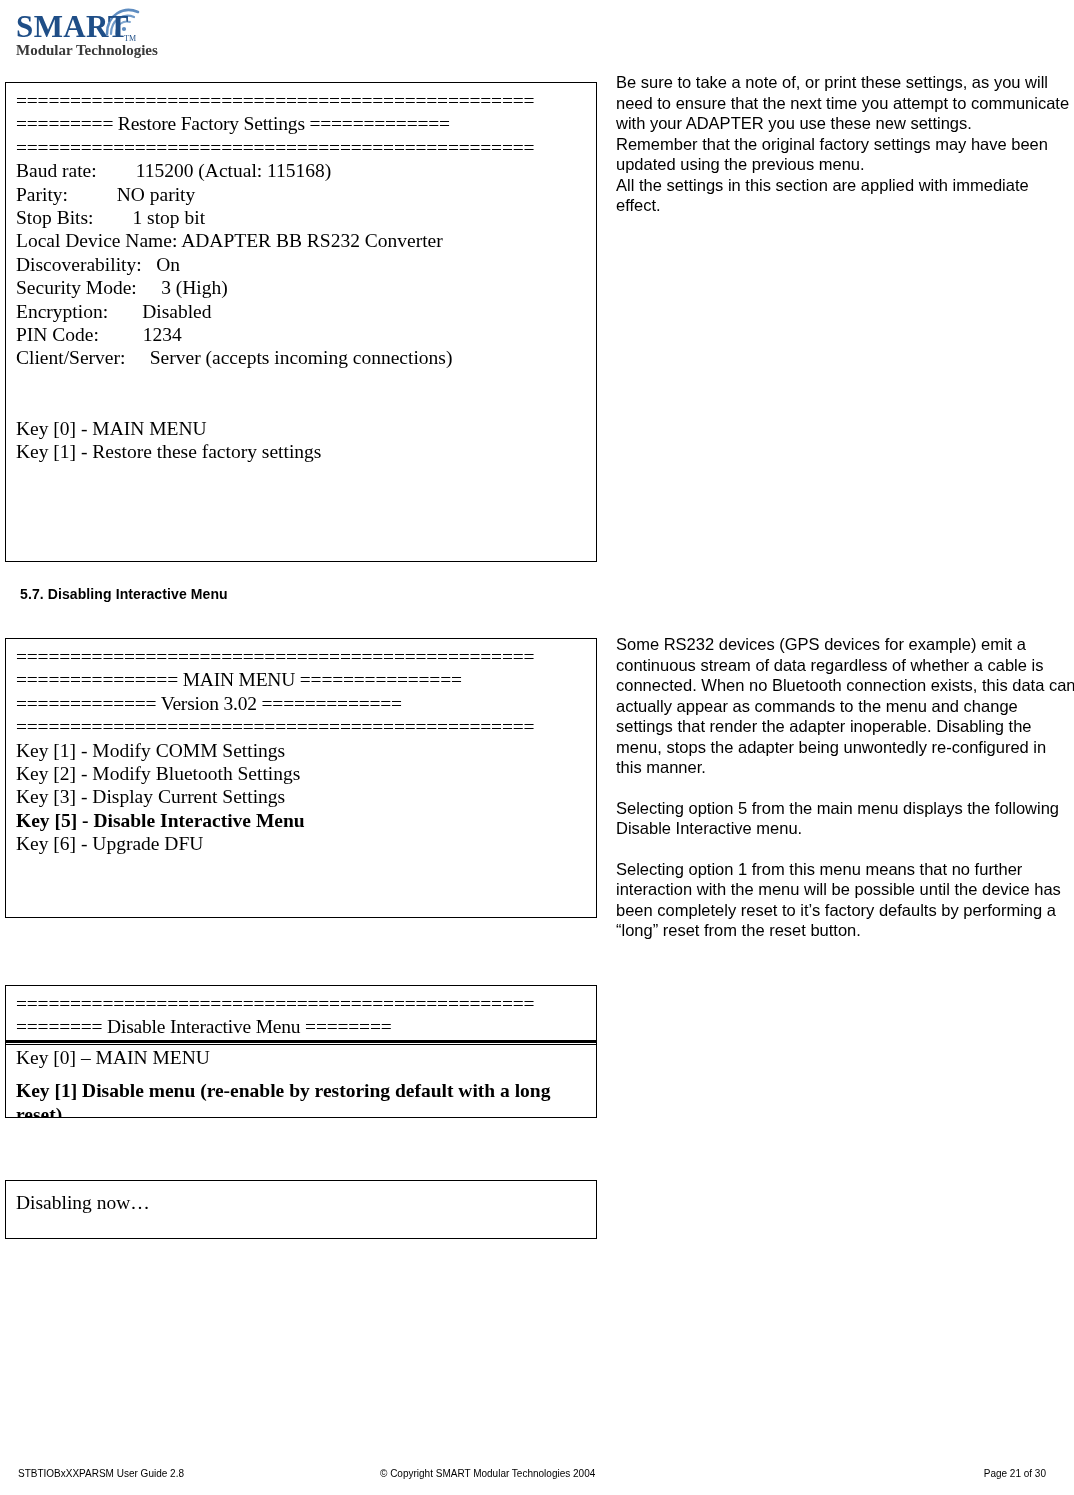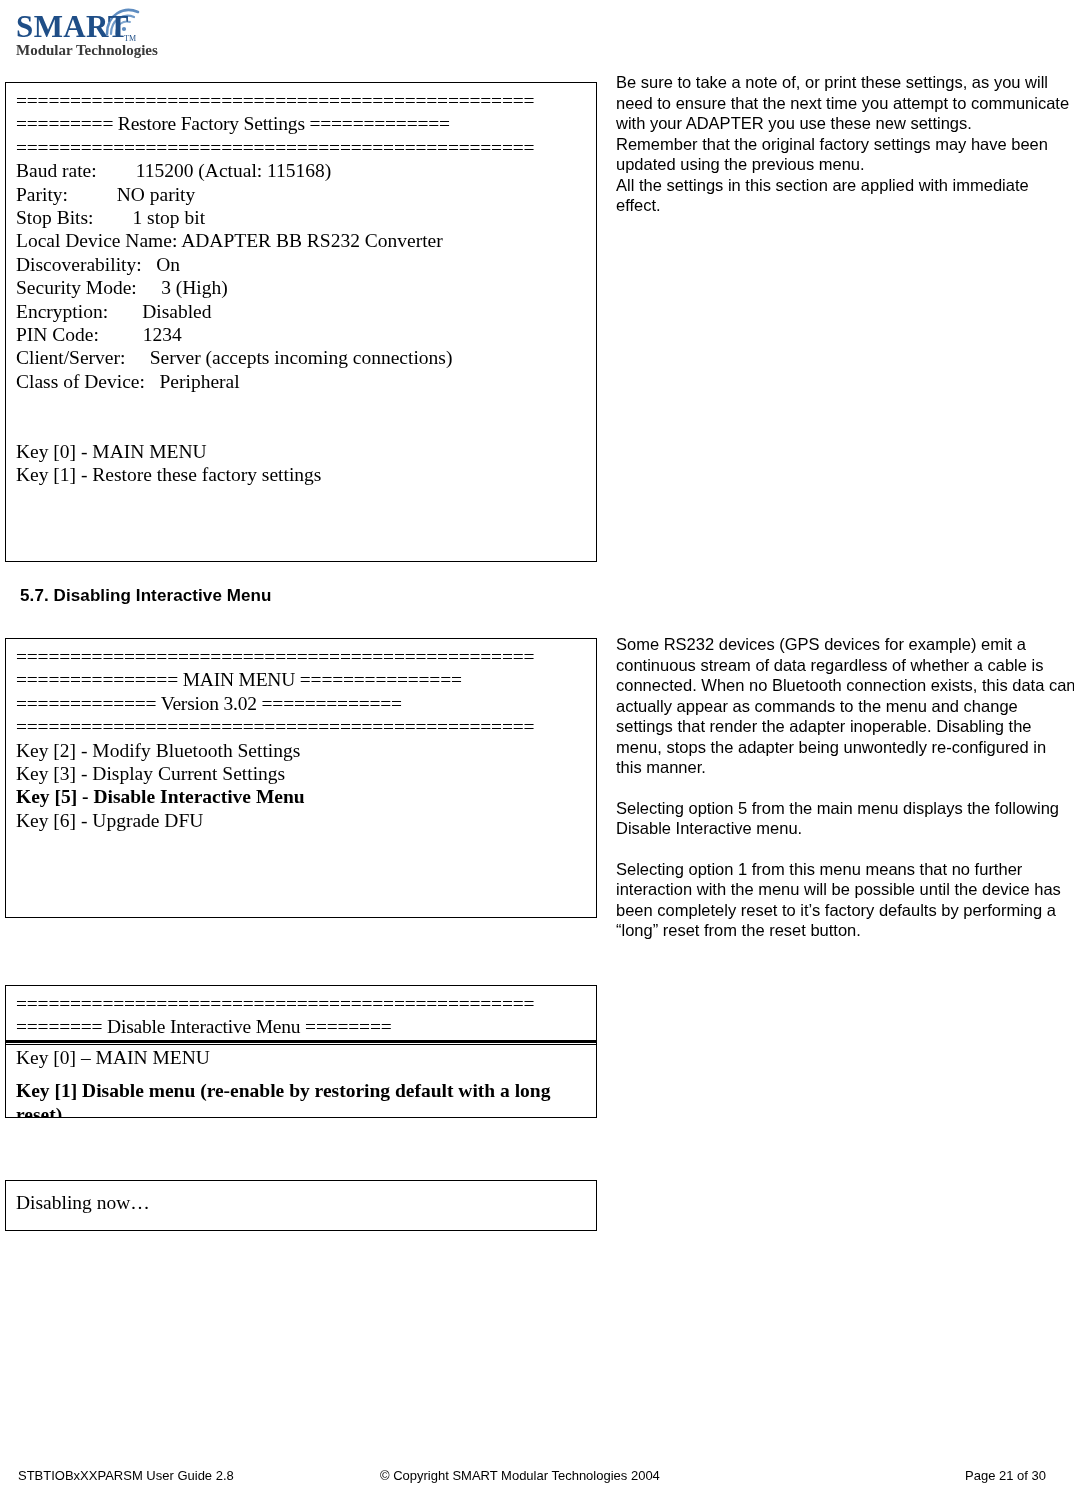--- a/index.html
+++ b/index.html
@@ -55,30 +55,30 @@
     border-bottom: 1px solid #000;
     height: 1px;
     margin: 1px -10px 1px -10px;
     padding: 0;
   }
 
   
   #box-restore   { left: 5px;  top: 82px;   width: 592px; height: 480px; }
   #box-mainmenu  { left: 5px;  top: 638px;  width: 592px; height: 280px; }
   #box-disable   { left: 5px;  top: 985px;  width: 592px; height: 133px; }
-  #box-disabling { left: 5px;  top: 1180px; width: 592px; height: 51px; padding-top: 10px; }
+  #box-disabling { left: 5px;  top: 1180px; width: 592px; height: 59px; padding-top: 10px; }
 
   
   #section-heading {
     position: absolute;
     left: 20px;
     top: 586px;
     font-family: "Liberation Sans", sans-serif;
     font-weight: bold;
-    font-size: 17px;
+    font-size: 14px;
     letter-spacing: 0.1px;
   }
 
   
   .side-note {
     position: absolute;
     font-family: "Liberation Sans", sans-serif;
     font-size: 16.5px;
     line-height: 20.5px;
     width: 460px;
@@ -90,21 +90,21 @@
   .note-para.tight + .note-para.tight { margin-top: 0; }
 
   
   #footer {
     position: absolute;
     left: 0;
     top: 1468px;
     width: 1074px;
     height: 24px;
     font-family: "Liberation Sans", sans-serif;
-    font-size: 13px;
+    font-size: 10px;
   }
   #footer .f-left   { position: absolute; left: 18px;  top: 0; }
   #footer .f-center { position: absolute; left: 380px; top: 0; }
   #footer .f-right  { position: absolute; right: 28px; top: 0; }
 </style>
 </head>
 <body>
 
 <div id="logo">
   <svg width="150" height="60" viewBox="0 0 150 60">
@@ -126,40 +126,40 @@
   <div class="term-line eq">================================================</div>
   <div class="term-line">Baud rate:        115200 (Actual: 115168)</div>
   <div class="term-line">Parity:          NO parity</div>
   <div class="term-line">Stop Bits:        1 stop bit</div>
   <div class="term-line">Local Device Name: ADAPTER BB RS232 Converter</div>
   <div class="term-line">Discoverability:   On</div>
   <div class="term-line">Security Mode:     3 (High)</div>
   <div class="term-line">Encryption:       Disabled</div>
   <div class="term-line">PIN Code:         1234</div>
   <div class="term-line">Client/Server:     Server (accepts incoming connections)</div>
-  <div class="term-line">Class of Device:   Peripheral</div>
   <div class="term-line blank"></div>
   <div class="term-line blank"></div>
   <div class="term-line">Key [0] - MAIN MENU</div>
   <div class="term-line">Key [1] - Restore these factory settings</div>
 </div>
 
 <div class="side-note" id="note-top">
   <div class="note-para tight">Be sure to take a note of, or print these settings, as you will need to ensure that the next time you attempt to communicate with your ADAPTER you use these new settings.</div>
   <div class="note-para tight">Remember that the original factory settings may have been updated using the previous menu.</div>
   <div class="note-para tight">All the settings in this section are applied with immediate effect.</div>
 </div>
 
 <div id="section-heading">5.7. Disabling Interactive Menu</div>
 
 <div class="term-box" id="box-mainmenu">
   <div class="term-line eq">================================================</div>
   <div class="term-line eq">=============== MAIN MENU ===============</div>
   <div class="term-line eq">============= Version 3.02 =============</div>
   <div class="term-line eq">================================================</div>
+  <div class="term-line">Key [1] - Modify COMM Settings</div>
   <div class="term-line">Key [2] - Modify Bluetooth Settings</div>
   <div class="term-line">Key [3] - Display Current Settings</div>
   <div class="term-line bold">Key [5] - Disable Interactive Menu</div>
   <div class="term-line">Key [6] - Upgrade DFU</div>
 </div>
 
 <div class="side-note" id="note-mid">
   <div class="note-para">Some RS232 devices (GPS devices for example) emit a continuous stream of data regardless of whether a cable is connected. When no Bluetooth connection exists, this data can actually appear as commands to the menu and change settings that render the adapter inoperable. Disabling the menu, stops the adapter being unwontedly re-configured in this manner.</div>
   <div class="note-para">Selecting option 5 from the main menu displays the following Disable Interactive menu.</div>
   <div class="note-para">Selecting option 1 from this menu means that no further interaction with the menu will be possible until the device has been completely reset to it’s factory defaults by performing a “long” reset from the reset button.</div>

